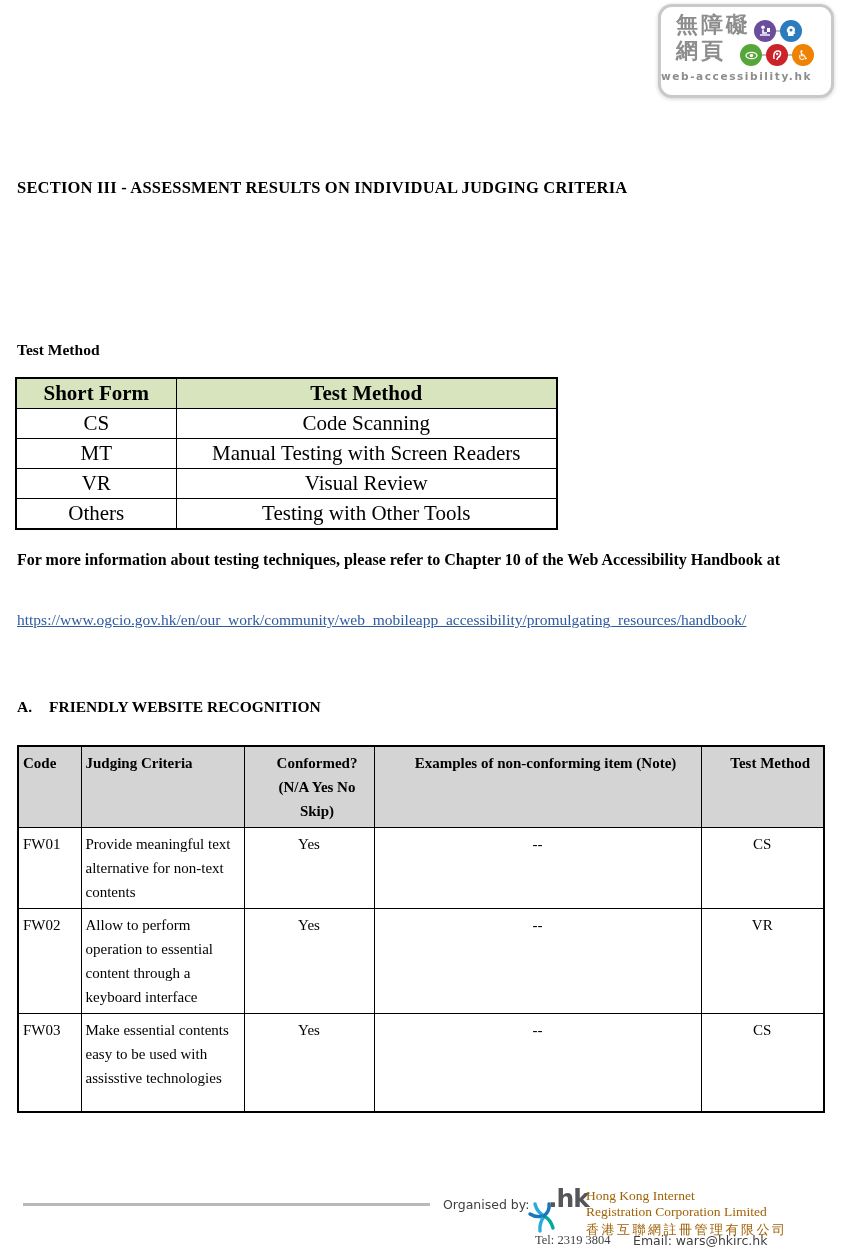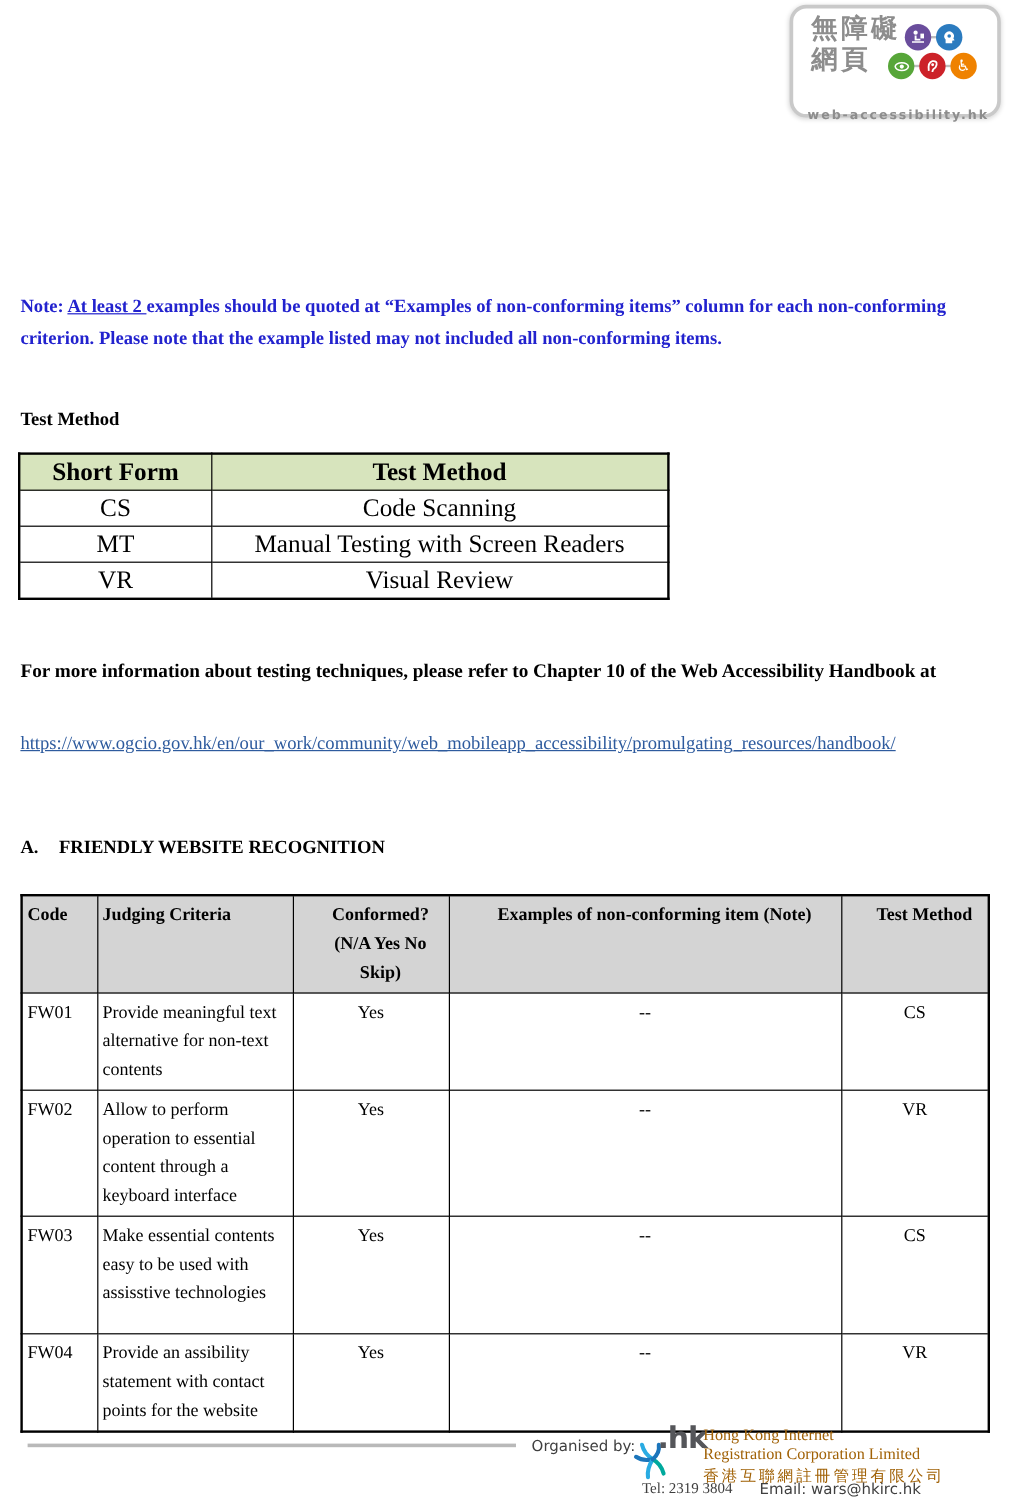--- a/index.html
+++ b/index.html
@@ -4,22 +4,22 @@
 <style>
   html,body{margin:0;padding:0;background:#e8e8e8;}
   .page{position:relative;width:850px;height:1250px;background:#ffffff;margin:0 auto;
         font-family:"Liberation Serif",serif;color:#000;overflow:hidden;}
 
   
   .wa-logo{position:absolute;left:658px;top:4px;width:170px;height:88px;background:#fff;
            border:3px solid #c9c9c9;border-radius:14px;box-shadow:0 1px 4px rgba(0,0,0,.18);}
   .wa-cn{position:absolute;left:15px;top:5px;font-family:"DejaVu Sans",sans-serif;
          font-weight:bold;font-size:22px;line-height:26px;letter-spacing:3px;color:#8d8d8d;white-space:pre-line;}
-  .wa-domain{position:absolute;left:12px;top:63px;font-family:"DejaVu Sans",sans-serif;
-             font-size:10.5px;font-weight:600;letter-spacing:1.6px;color:#8d8d8d;margin-top:20px;}
+  .wa-domain{position:absolute;left:0;top:63px;font-family:"DejaVu Sans",sans-serif;
+             font-size:10.5px;font-weight:600;letter-spacing:1.6px;color:#8d8d8d;}
   .wa-ic{position:absolute;width:22px;height:22px;border-radius:50%;display:flex;align-items:center;justify-content:center;}
   .wa-ic svg{display:block;}
   .wa-link{position:absolute;height:2px;background:#bdbdbd;}
 
   
   .h-section{position:absolute;left:17px;top:178px;font-size:16.5px;font-weight:bold;letter-spacing:.2px;}
   .note{position:absolute;left:17px;top:242px;width:806px;font-size:15.5px;font-weight:bold;line-height:27px;}
   .note .u{text-decoration:underline;}
   .h-testmethod{position:absolute;left:17px;top:341px;font-size:15.5px;font-weight:bold;}
   .para-info{position:absolute;left:17px;top:545px;width:812px;font-size:16px;line-height:30px;font-weight:bold;}
@@ -92,22 +92,22 @@
     <div class="wa-ic" style="left:105px;top:37px;background:#cc2229;">
       <svg width="14" height="14" viewBox="0 0 14 14">
           <path d="M4 11 Q3 4 7 3 Q11 2.5 10.5 6 Q10 8.5 8 9.5 Q7 10.5 7 12" fill="none" stroke="#fff" stroke-width="1.5"></path>
           <circle cx="7.2" cy="6" r="1.2" fill="#fff"></circle>
         </svg>
     </div>
     <div class="wa-ic" style="left:131px;top:37px;background:#ef8200;color:#fff;font-size:13px;font-family:'DejaVu Sans',sans-serif;">♿</div>
     <div class="wa-domain">web-accessibility.hk</div>
   </div>
 
-
-  <p class="note" style="color:#2222ce;margin:0;"><span>Note: </span><span class="u">At least 2 </span><span>examples should be quoted at “Examples of non-conforming items” column for each non-conforming criterion. Please note that the example listed may not included all non-conforming items.</span></p>
+  <div class="h-section">SECTION III - ASSESSMENT RESULTS ON INDIVIDUAL JUDGING CRITERIA</div>
+
 
   <div class="h-testmethod">Test Method</div>
 
   <table class="tm-table">
     <colgroup>
         <col style="width:160px">
         <col style="width:381px">
       </colgroup>
     <tbody>
         <tr>
@@ -118,20 +118,24 @@
       <td>CS</td>
       <td>Code Scanning</td>
     </tr>
     <tr>
       <td>MT</td>
       <td>Manual Testing with Screen Readers</td>
     </tr>
     <tr>
       <td>VR</td>
       <td>Visual Review</td>
+    </tr>
+    <tr>
+      <td>Others</td>
+      <td>Testing with Other Tools</td>
     </tr>
   </tbody>
     </table>
 
   <p class="para-info" style="margin:0;">For more information about testing techniques, please refer to Chapter 10 of the Web Accessibility Handbook at</p>
 
   <div class="link-handbook" style="color:#2e5b9e;">https://www.ogcio.gov.hk/en/our_work/community/web_mobileapp_accessibility/promulgating_resources/handbook/</div>
 
   <div class="h-secA"><span>A.</span><span class="gap"></span><span>FRIENDLY WEBSITE RECOGNITION</span></div>
 
@@ -167,27 +171,20 @@
       <td class="c">--</td>
       <td class="c">VR</td>
     </tr>
     <tr style="height:98px;">
       <td>FW03</td>
       <td>Make essential contents easy to be used with assisstive technologies</td>
       <td class="c">Yes</td>
       <td class="c">--</td>
       <td class="c">CS</td>
     </tr>
-    <tr style="height:75px;">
-      <td>FW04</td>
-      <td>Provide an assibility statement with contact points for the website</td>
-      <td class="c">Yes</td>
-      <td class="c">--</td>
-      <td class="c">VR</td>
-    </tr>
   </tbody>
     </table>
 
   <div class="f-line"></div>
   <div class="f-org">Organised by:</div>
 
   <div class="hk-star">
     <svg width="34" height="36" viewBox="0 0 34 36">
       <path d="M17 18 Q10 14 8 6" stroke="#29abe2" stroke-width="3.4" fill="none" stroke-linecap="round"></path>
       <path d="M17 18 Q9 20 3 16" stroke="#1b75bb" stroke-width="3.4" fill="none" stroke-linecap="round"></path>

